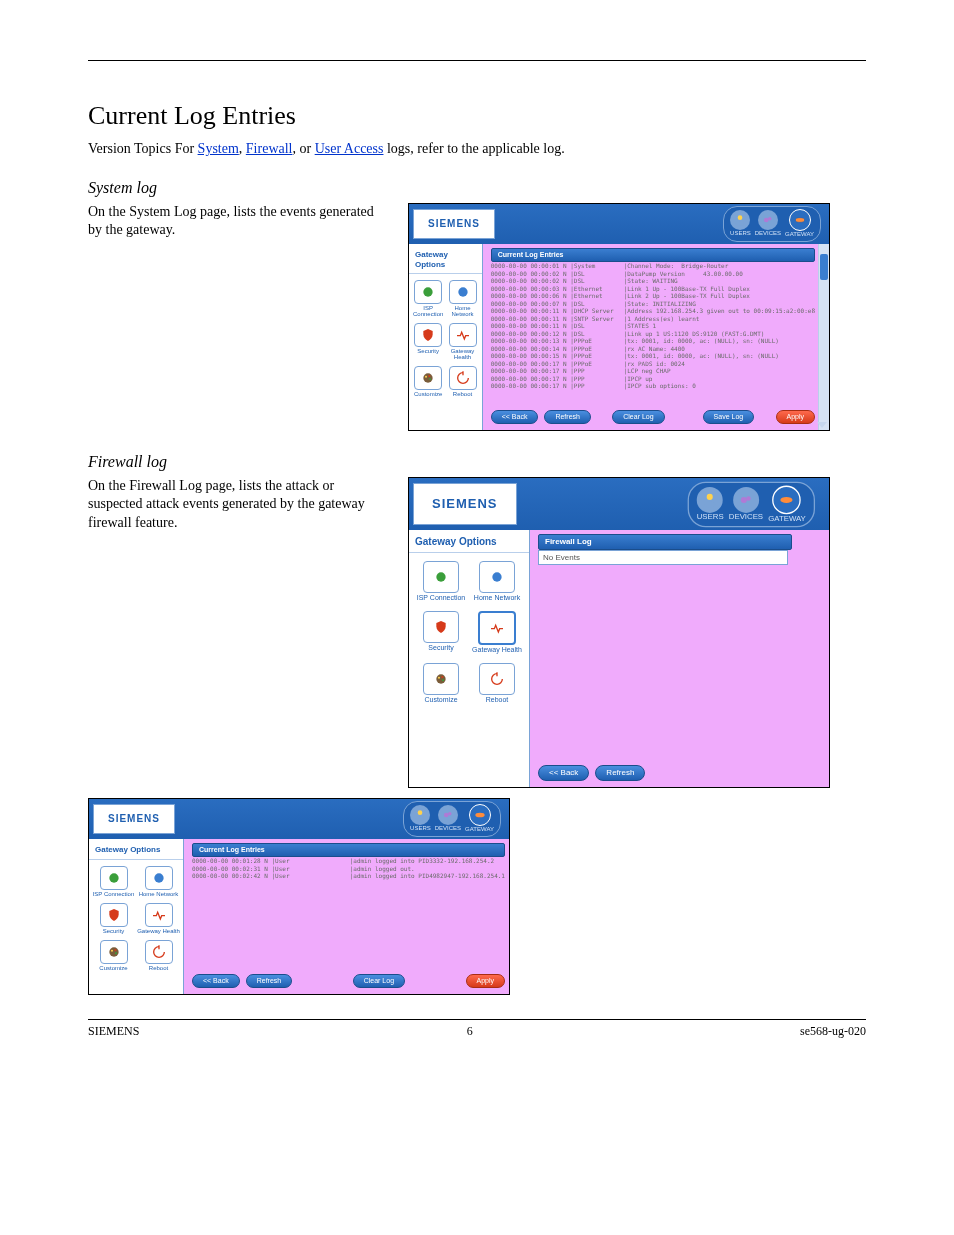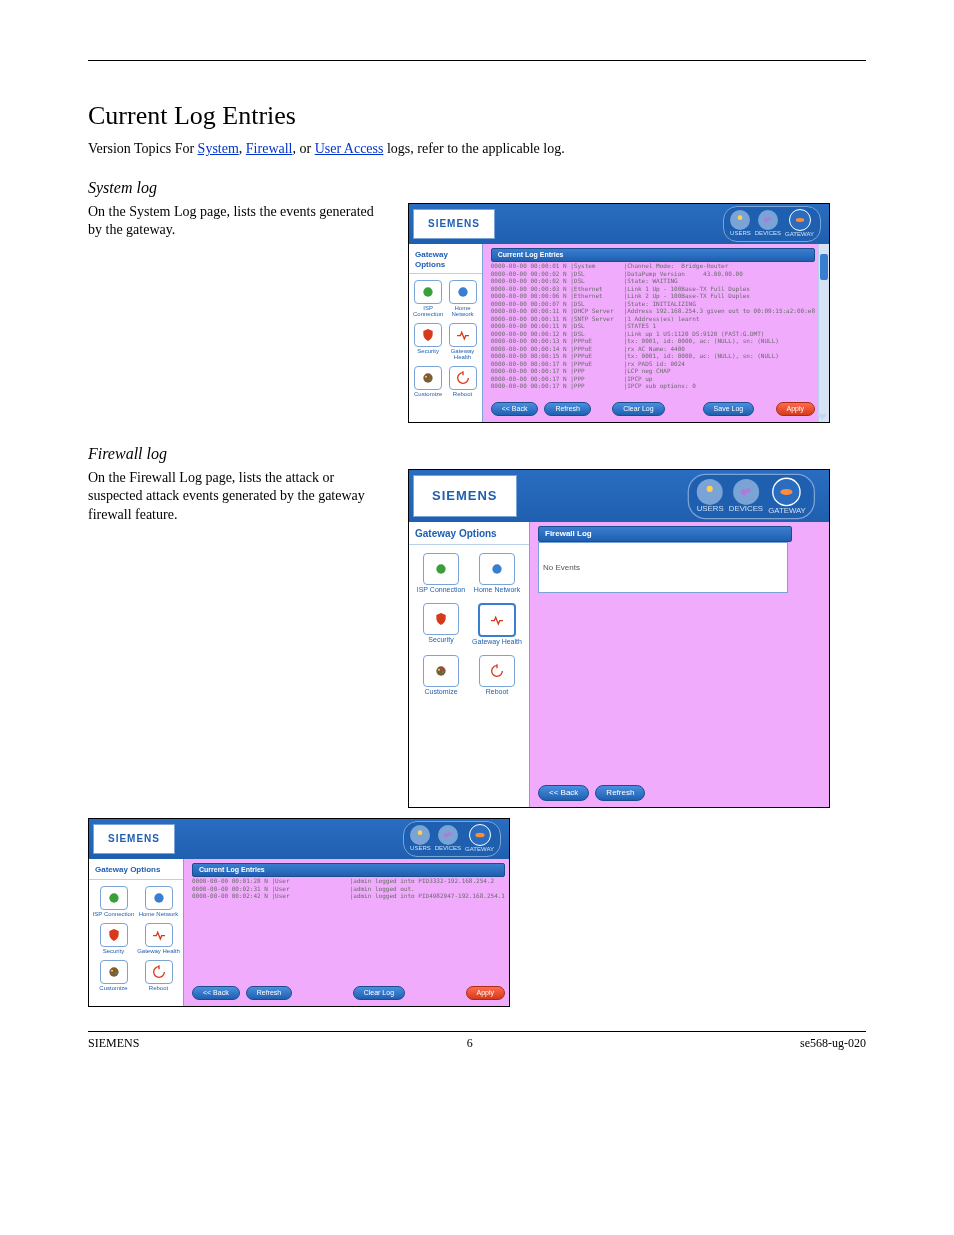--- a/index.html
+++ b/index.html
@@ -27,24 +27,24 @@
 .main{display:flex;background:#f0abfc}
 .side{width:94px;background:#fff;border-right:1px solid #7aa3d6}
 .sidehdr{font-size:8px;font-weight:bold;color:#1f5fb0;padding:6px 6px 4px 6px;border-bottom:1px solid #b9cfeb}
 .sidegrid{display:grid;grid-template-columns:1fr 1fr;gap:2px 0;padding:4px 2px}
 .sic{display:flex;flex-direction:column;align-items:center;padding:2px 0}
 .sic .ibox{width:26px;height:22px;border:1px solid #7aa3d6;border-radius:4px;display:flex;align-items:center;justify-content:center;background:#fff}
 .sic svg{width:16px;height:16px}
 .sic span{font-size:6px;color:#1f5fb0;text-align:center;margin-top:1px;line-height:1}
 .content{flex:1;padding:4px 4px 6px 8px;position:relative}
 .bluebar{background:linear-gradient(#3a7ed0,#1f5fb0);color:#fff;font-size:7px;font-weight:bold;padding:2px 6px;border:1px solid #1a4d8c;border-radius:2px}
-.logbox{background:#fff;border:1px solid #7aa3d6;padding:20px 4px;font-size:6px;color:#555}
+.logbox{background:#fff;border:1px solid #7aa3d6;padding:2px 4px;font-size:6px;color:#555}
 .cols{display:flex;gap:10px}
 .col{flex:1;white-space:pre;font-family:Consolas,monospace;font-size:6px;color:#6b6b6b;line-height:1.25}
-.btnrow{display:flex;gap:6px;margin-top:12px;align-items:flex-end}
+.btnrow{display:flex;gap:6px;margin-top:20px;align-items:flex-end}
 .btn{background:linear-gradient(#4a8fe0,#1f5fb0);color:#fff;font-size:7px;padding:2px 10px;border-radius:10px;border:1px solid #1a4d8c;cursor:pointer}
 .btn.red{background:linear-gradient(#ff6a4d,#d63a1a);border-color:#a82d12}
 .spacer{flex:1}
 .card.lg{width:420px}
 .card.md{width:420px}
 .footer-row{display:flex;justify-content:space-between;font-family:"Times New Roman",serif;font-size:12px;color:#000;margin-top:4px}
 .sbar{width:10px;background:#d6e3f4;border-left:1px solid #b9cfeb;position:absolute;right:0;top:0;bottom:0}
 .sbar .thumb{width:8px;height:26px;background:#3a7ed0;margin:10px auto 0 auto;border-radius:2px}
 .caret{width:0;height:0;border-left:5px solid transparent;border-right:5px solid transparent;border-top:6px solid #c6d7ee;position:absolute;right:2px;bottom:2px}
 </style>

